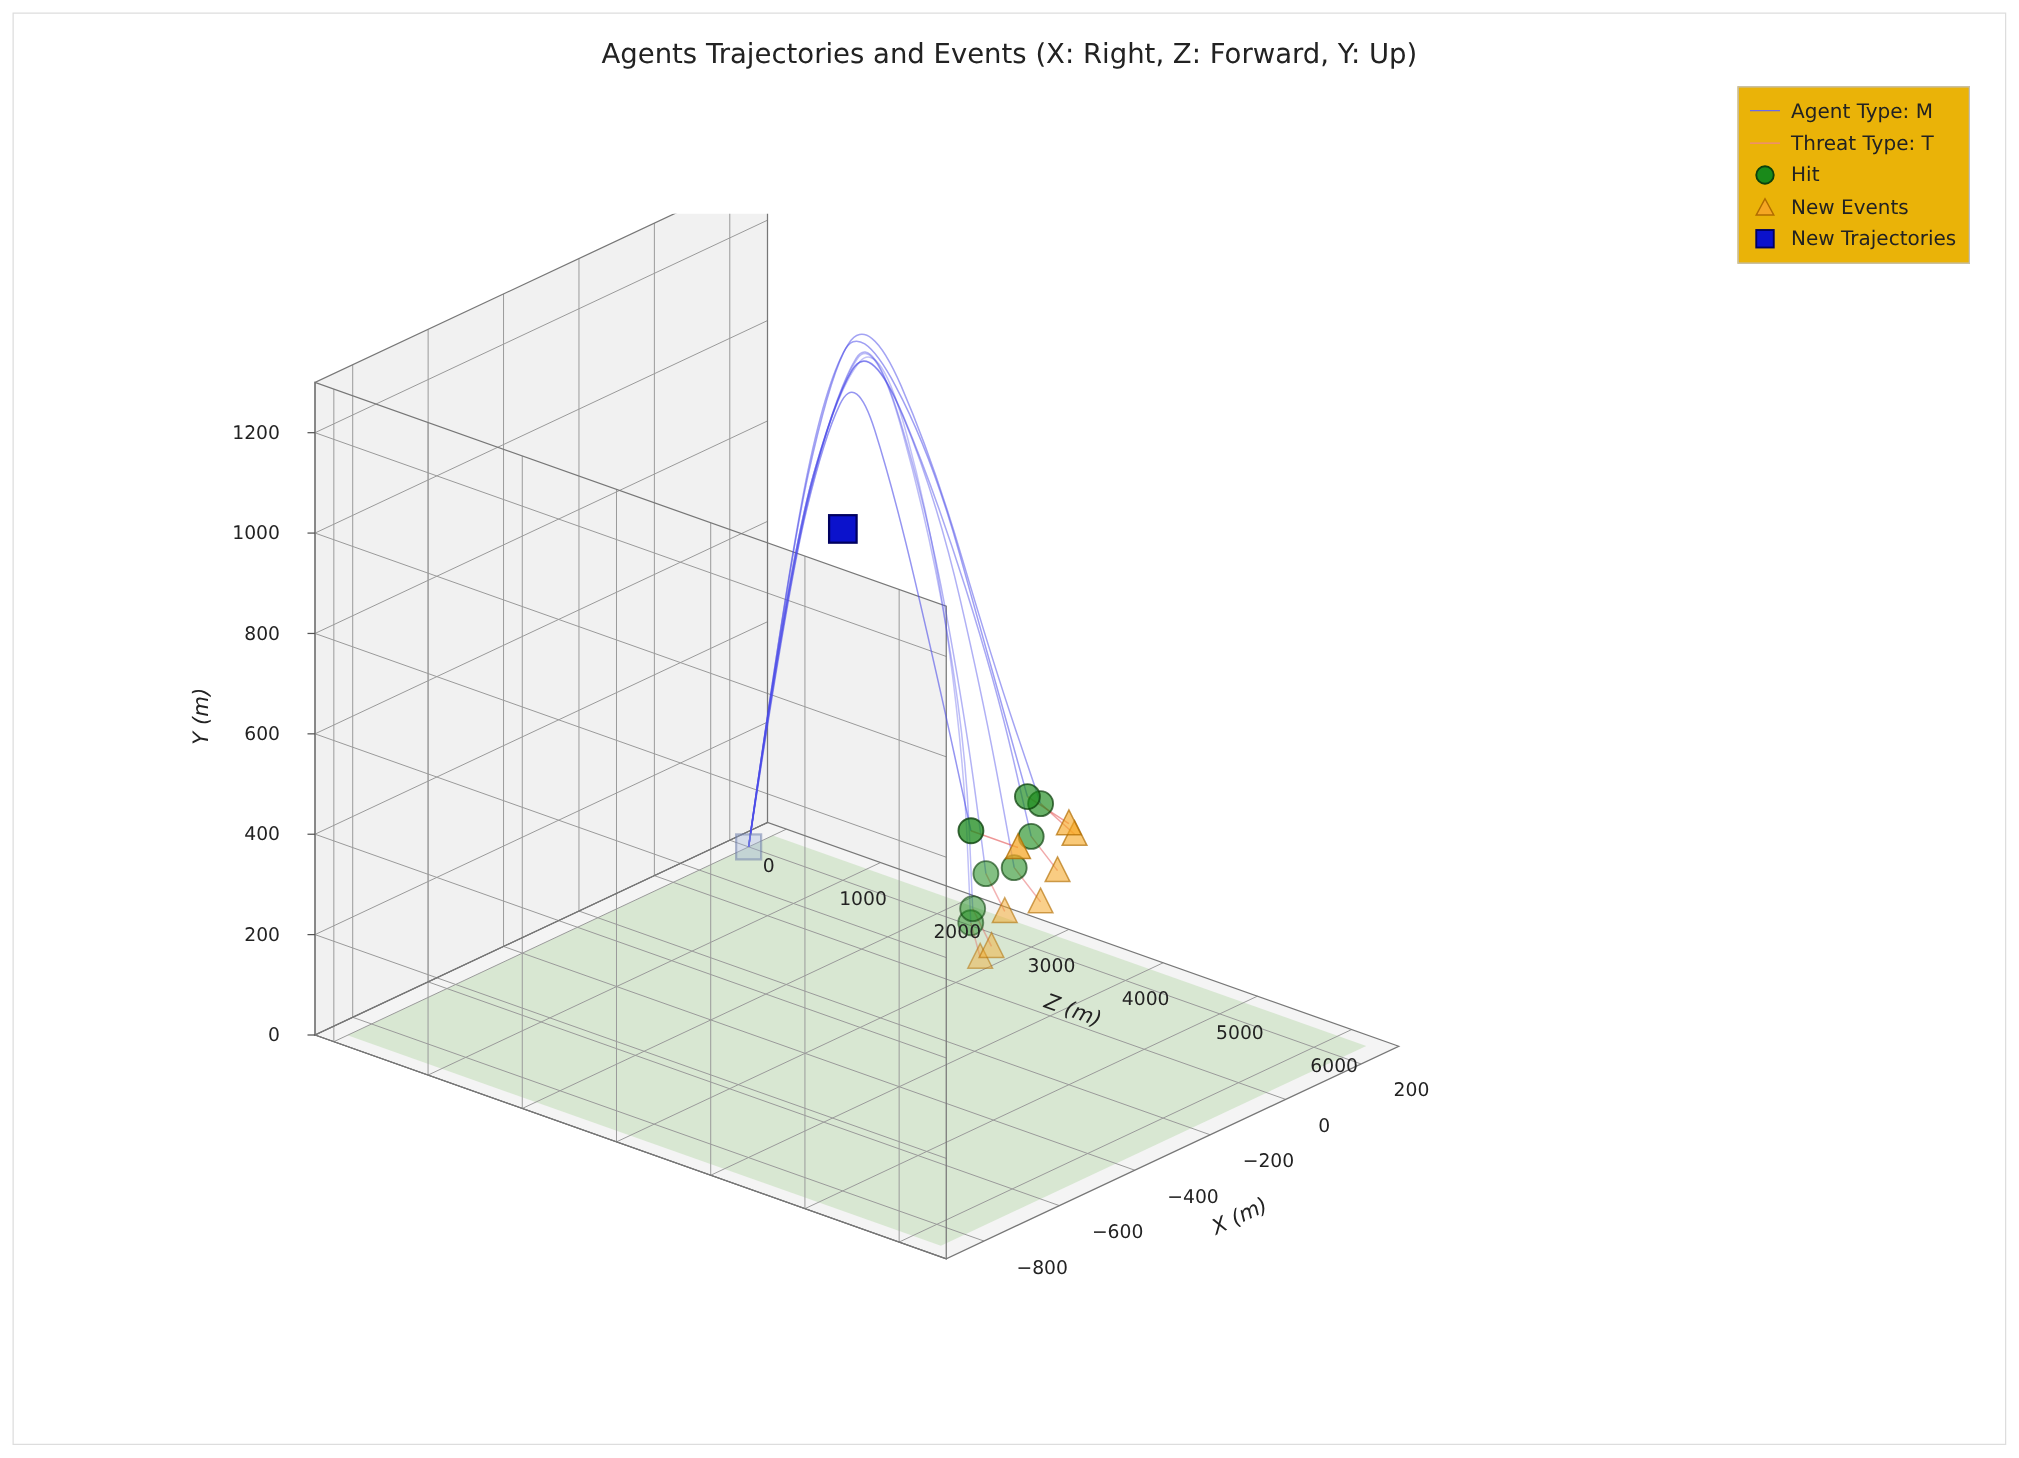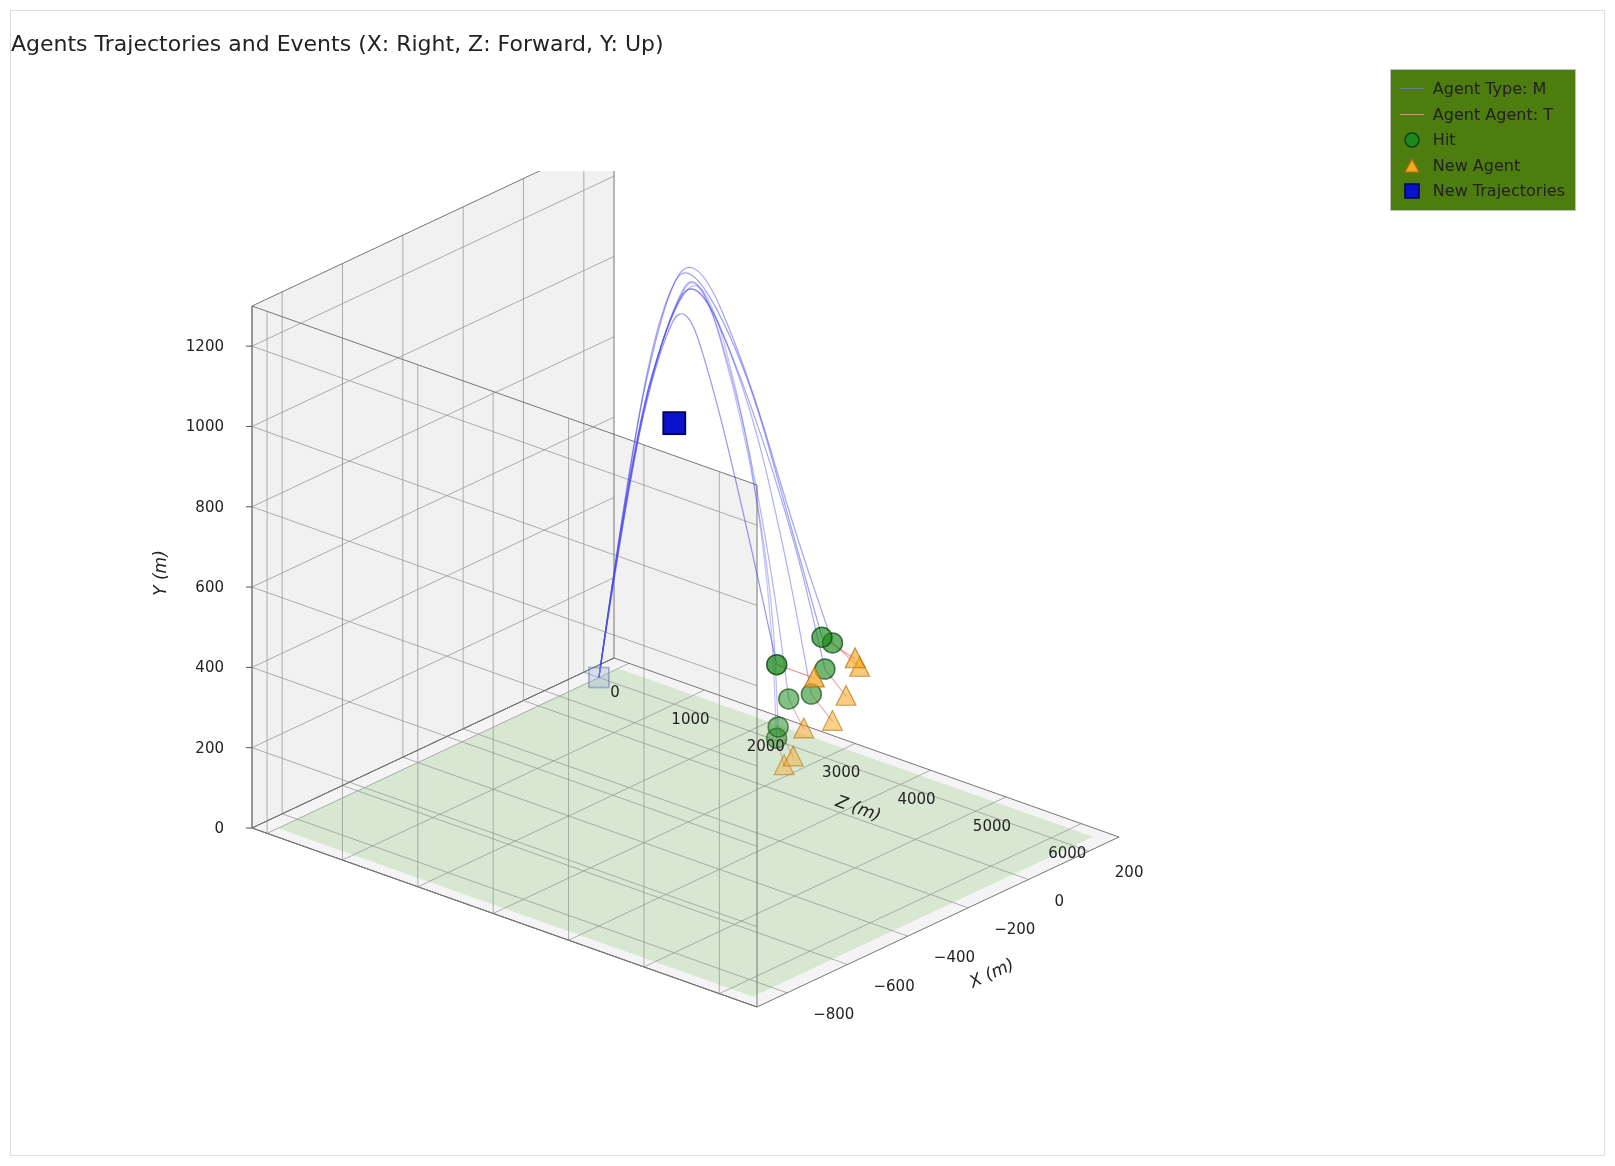--- a/index.html
+++ b/index.html
@@ -18,30 +18,30 @@
     width: 1595px;
     height: 1146px;
     border: 1px solid #ddd;
     box-sizing: border-box;
   }
   .title {
     position: absolute;
     top: 20px;
     left: 0;
     width: 100%;
-    text-align: left;
+    text-align: center;
     font-size: 22px;
     color: #222;
   }
   .legend {
     position: absolute;
     top: 58px;
     right: 28px;
     border: 1px solid #bfbfbf;
-    background: #4d7c0f;
+    background: #eab308;
     padding: 6px 10px 6px 8px;
     font-size: 16px;
   }
   .legend-row {
     display: flex;
     align-items: center;
     gap: 8px;
     line-height: 1.6;
   }
   .legend-swatch {
@@ -87,37 +87,37 @@
     <div class="legend-row">
       <span class="legend-swatch">
           <span class="legend-line" style="border-color:#6a6af0;"></span>
         </span>
       <span>Agent Type: M</span>
     </div>
     <div class="legend-row">
       <span class="legend-swatch">
           <span class="legend-line" style="border-color:#f08686;"></span>
         </span>
-      <span>Agent Agent: T</span>
+      <span>Threat Type: T</span>
     </div>
     <div class="legend-row">
       <span class="legend-swatch">
         <svg width="18" height="18">
             <circle cx="9" cy="9" r="7" fill="#1a8a1a" stroke="#0c400c" stroke-width="1.5"></circle>
           </svg>
       </span>
       <span>Hit</span>
     </div>
     <div class="legend-row">
       <span class="legend-swatch">
         <svg width="18" height="18">
             <polygon points="9,2 16,15 2,15" fill="#f5a623" stroke="#b06c00" stroke-width="1.2"></polygon>
           </svg>
       </span>
-      <span>New Agent</span>
+      <span>New Events</span>
     </div>
     <div class="legend-row">
       <span class="legend-swatch">
         <svg width="18" height="18">
             <rect x="2" y="2" width="14" height="14" fill="#0b12cc" stroke="#000060" stroke-width="1.5"></rect>
           </svg>
       </span>
       <span>New Trajectories</span>
     </div>
   </div>

